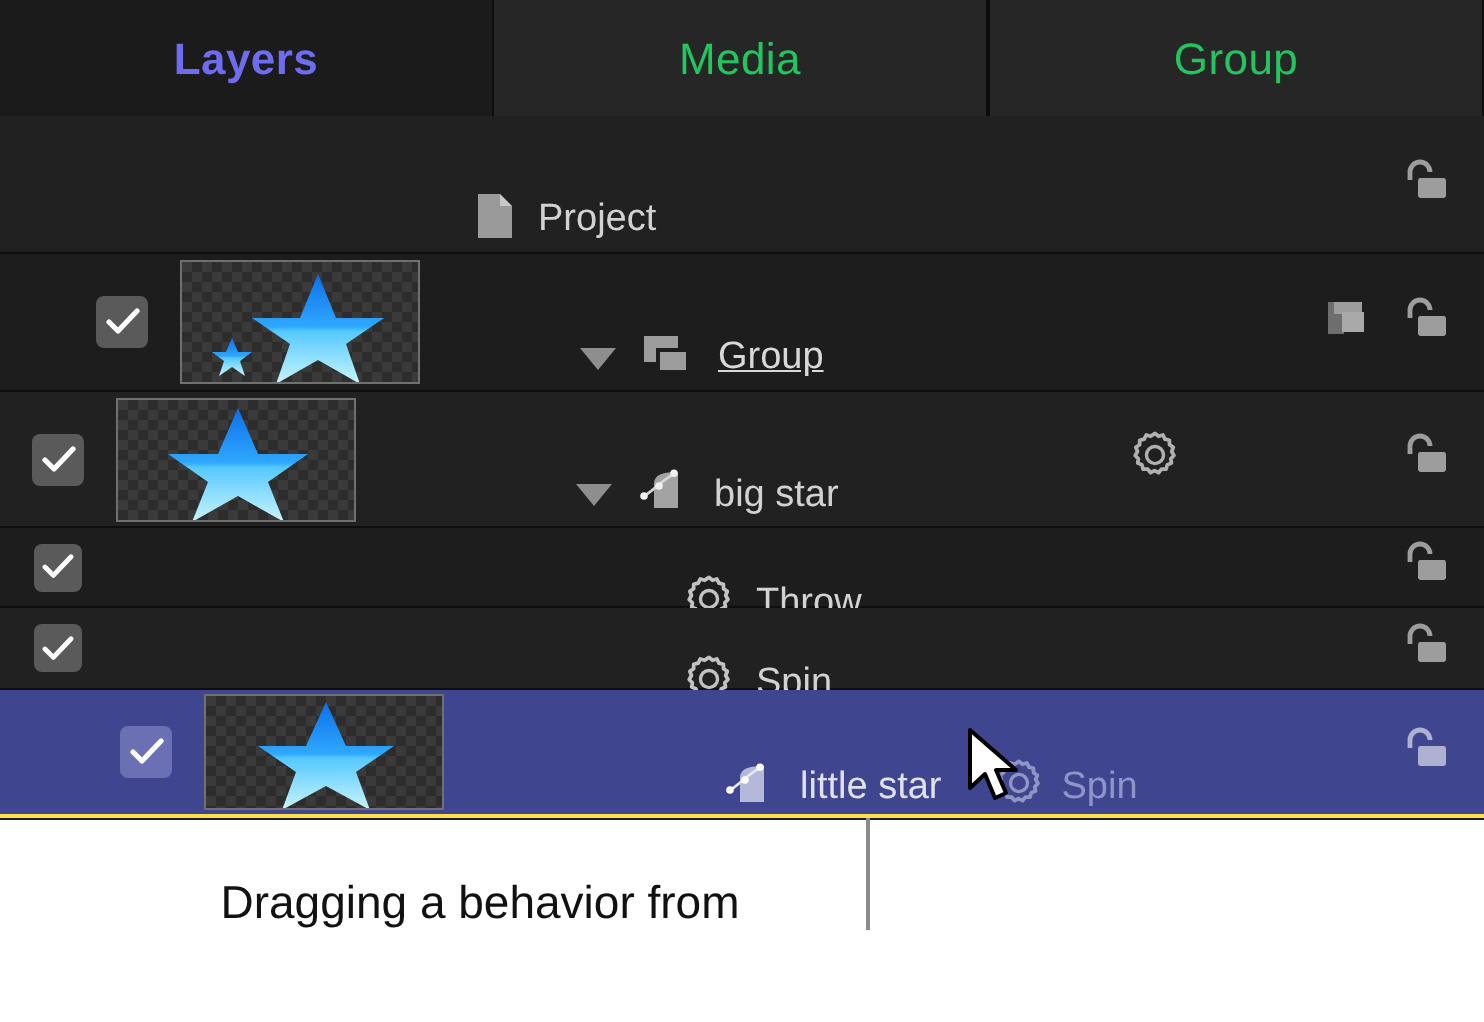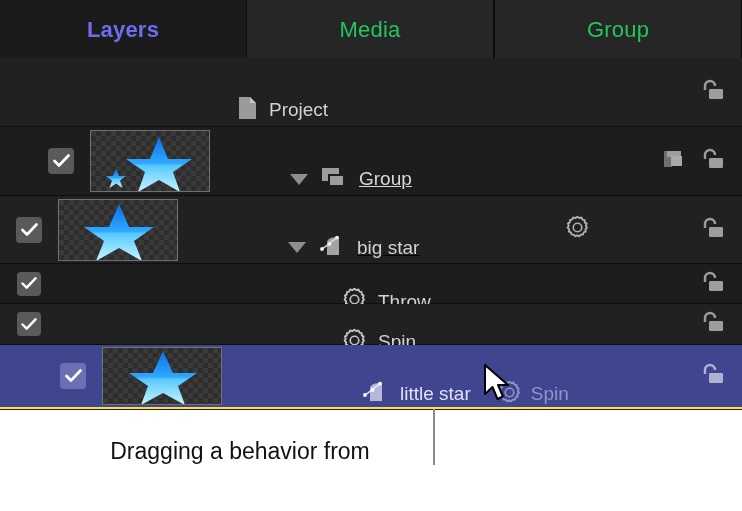--- a/index.html
+++ b/index.html
@@ -161,21 +161,21 @@
         </span>
         <span class="icon">
           <svg width="26" height="24" viewBox="0 0 26 24">
             <path d="M5 12 V8 a5 5 0 0 1 10 0" fill="none" stroke="#9d9d9d" stroke-width="2.4"></path>
             <rect x="9" y="11" width="14" height="10" rx="1.2" fill="#9d9d9d"></rect>
           </svg>
         </span>
       </div>
     </div>
 
-    <div class="row" style="height:68px;text-decoration:underline;">
+    <div class="row" style="height:68px;">
       <div class="cb-cell">
         <span class="checkbox">
           <svg width="17" height="14" viewBox="0 0 17 14">
               <path d="M1.5 7 L6 11.5 L15.5 1.5" fill="none" stroke="#fff" stroke-width="2.6" stroke-linecap="round" stroke-linejoin="round"></path>
             </svg>
         </span>
       </div>
       <div class="thumb-cell">
         <div class="thumb">
           <svg width="120" height="62" viewBox="0 0 120 62">

